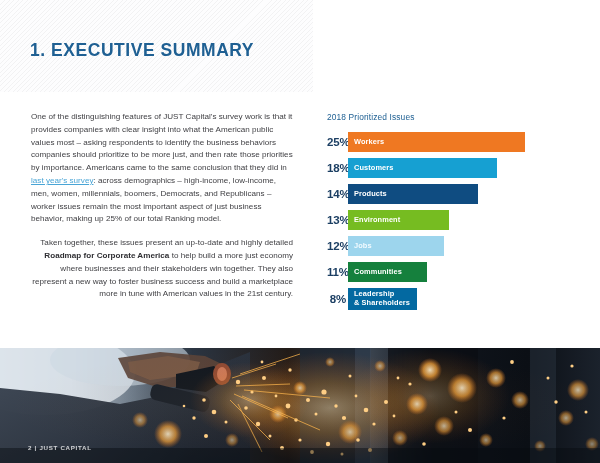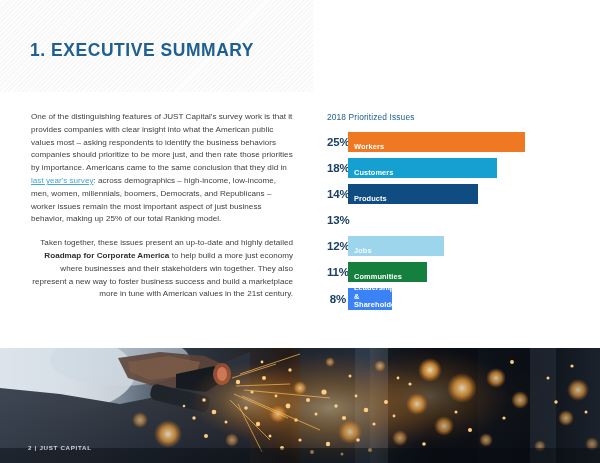--- a/index.html
+++ b/index.html
@@ -102,21 +102,21 @@
     color: #1c3f63;
     letter-spacing: -0.2px;
   }
   .bar {
     position: absolute;
     left: 21px;
     top: 0;
     height: 100%;
     box-sizing: border-box;
     display: flex;
-    align-items: flex-end;
+    align-items: center;
     padding-left: 6px;
   }
   .bar-label {
     font-family: "Liberation Sans Narrow", "Liberation Sans", sans-serif;
     font-size: 7.4px;
     font-weight: bold;
     color: #ffffff;
     line-height: 8.6px;
     letter-spacing: 0.1px;
     white-space: pre-line;
@@ -178,39 +178,42 @@
 
     <div class="bar-row">
       <div class="bar-pct">14%</div>
       <div class="bar" style="width:130px;background:#0f4c81;">
         <span class="bar-label">Products</span>
       </div>
     </div>
 
     <div class="bar-row">
       <div class="bar-pct">13%</div>
+      <div class="bar" style="width:101px;background:#76bc21;">
+        <span class="bar-label">Environment</span>
+      </div>
     </div>
 
     <div class="bar-row">
       <div class="bar-pct">12%</div>
       <div class="bar" style="width:96px;background:#9dd5ed;">
         <span class="bar-label" style="color:#f2fbff;">Jobs</span>
       </div>
     </div>
 
     <div class="bar-row">
       <div class="bar-pct">11%</div>
       <div class="bar" style="width:79px;background:#15803d;">
         <span class="bar-label">Communities</span>
       </div>
     </div>
 
     <div class="bar-row tall">
       <div class="bar-pct">8%</div>
-      <div class="bar" style="width:44px;background:#3b82f6;">
+      <div class="bar" style="width:69px;background:#0369a1;">
         <span class="bar-label">Leadership
 &amp; Shareholders</span>
       </div>
     </div>
   </div>
 
   <div id="photo">
     <svg width="600" height="115" viewBox="0 0 600 115">
       <defs>
         <linearGradient id="bgGrad" x1="0" y1="0" x2="1" y2="0">

